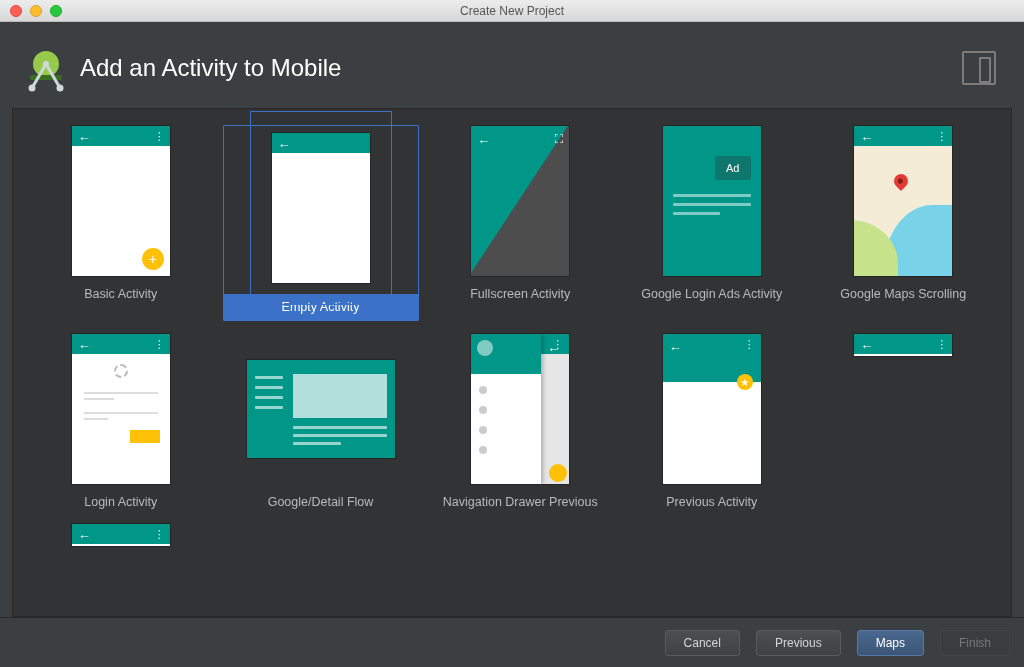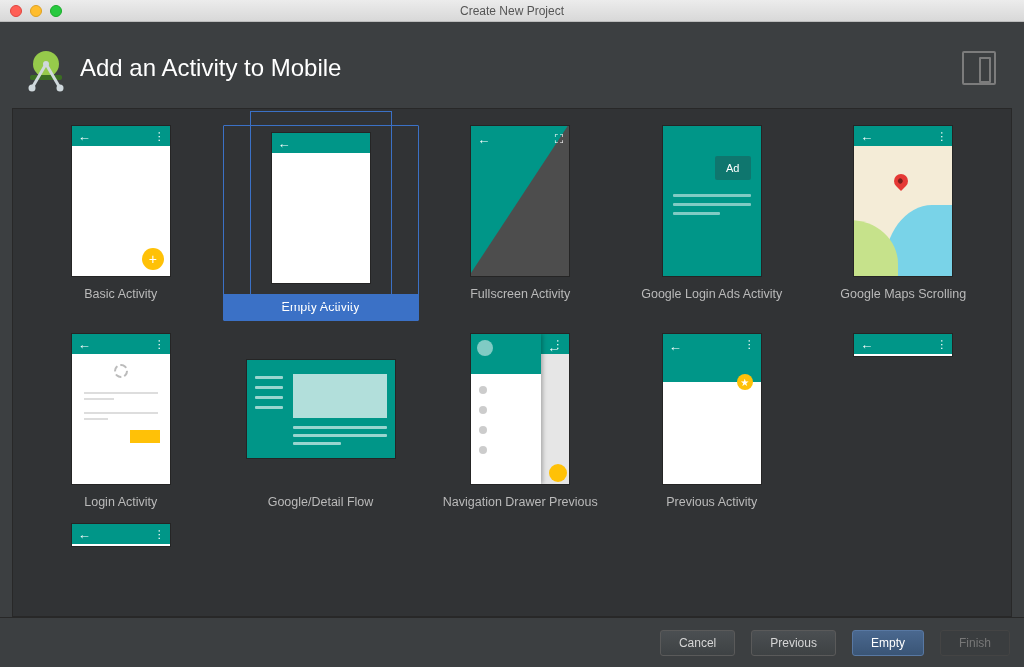--- a/index.html
+++ b/index.html
@@ -446,16 +446,16 @@
       <div></div>
         <div></div>
         <div></div>
 
     </div>
   </div>
 
   <div class="footer">
     <button class="btn">Cancel</button>
     <button class="btn">Previous</button>
-    <button class="btn primary">Empty</button>
+    <button class="btn primary">Maps</button>
     <button class="btn disabled">Finish</button>
   </div>
 </div>
 
 </body></html>

